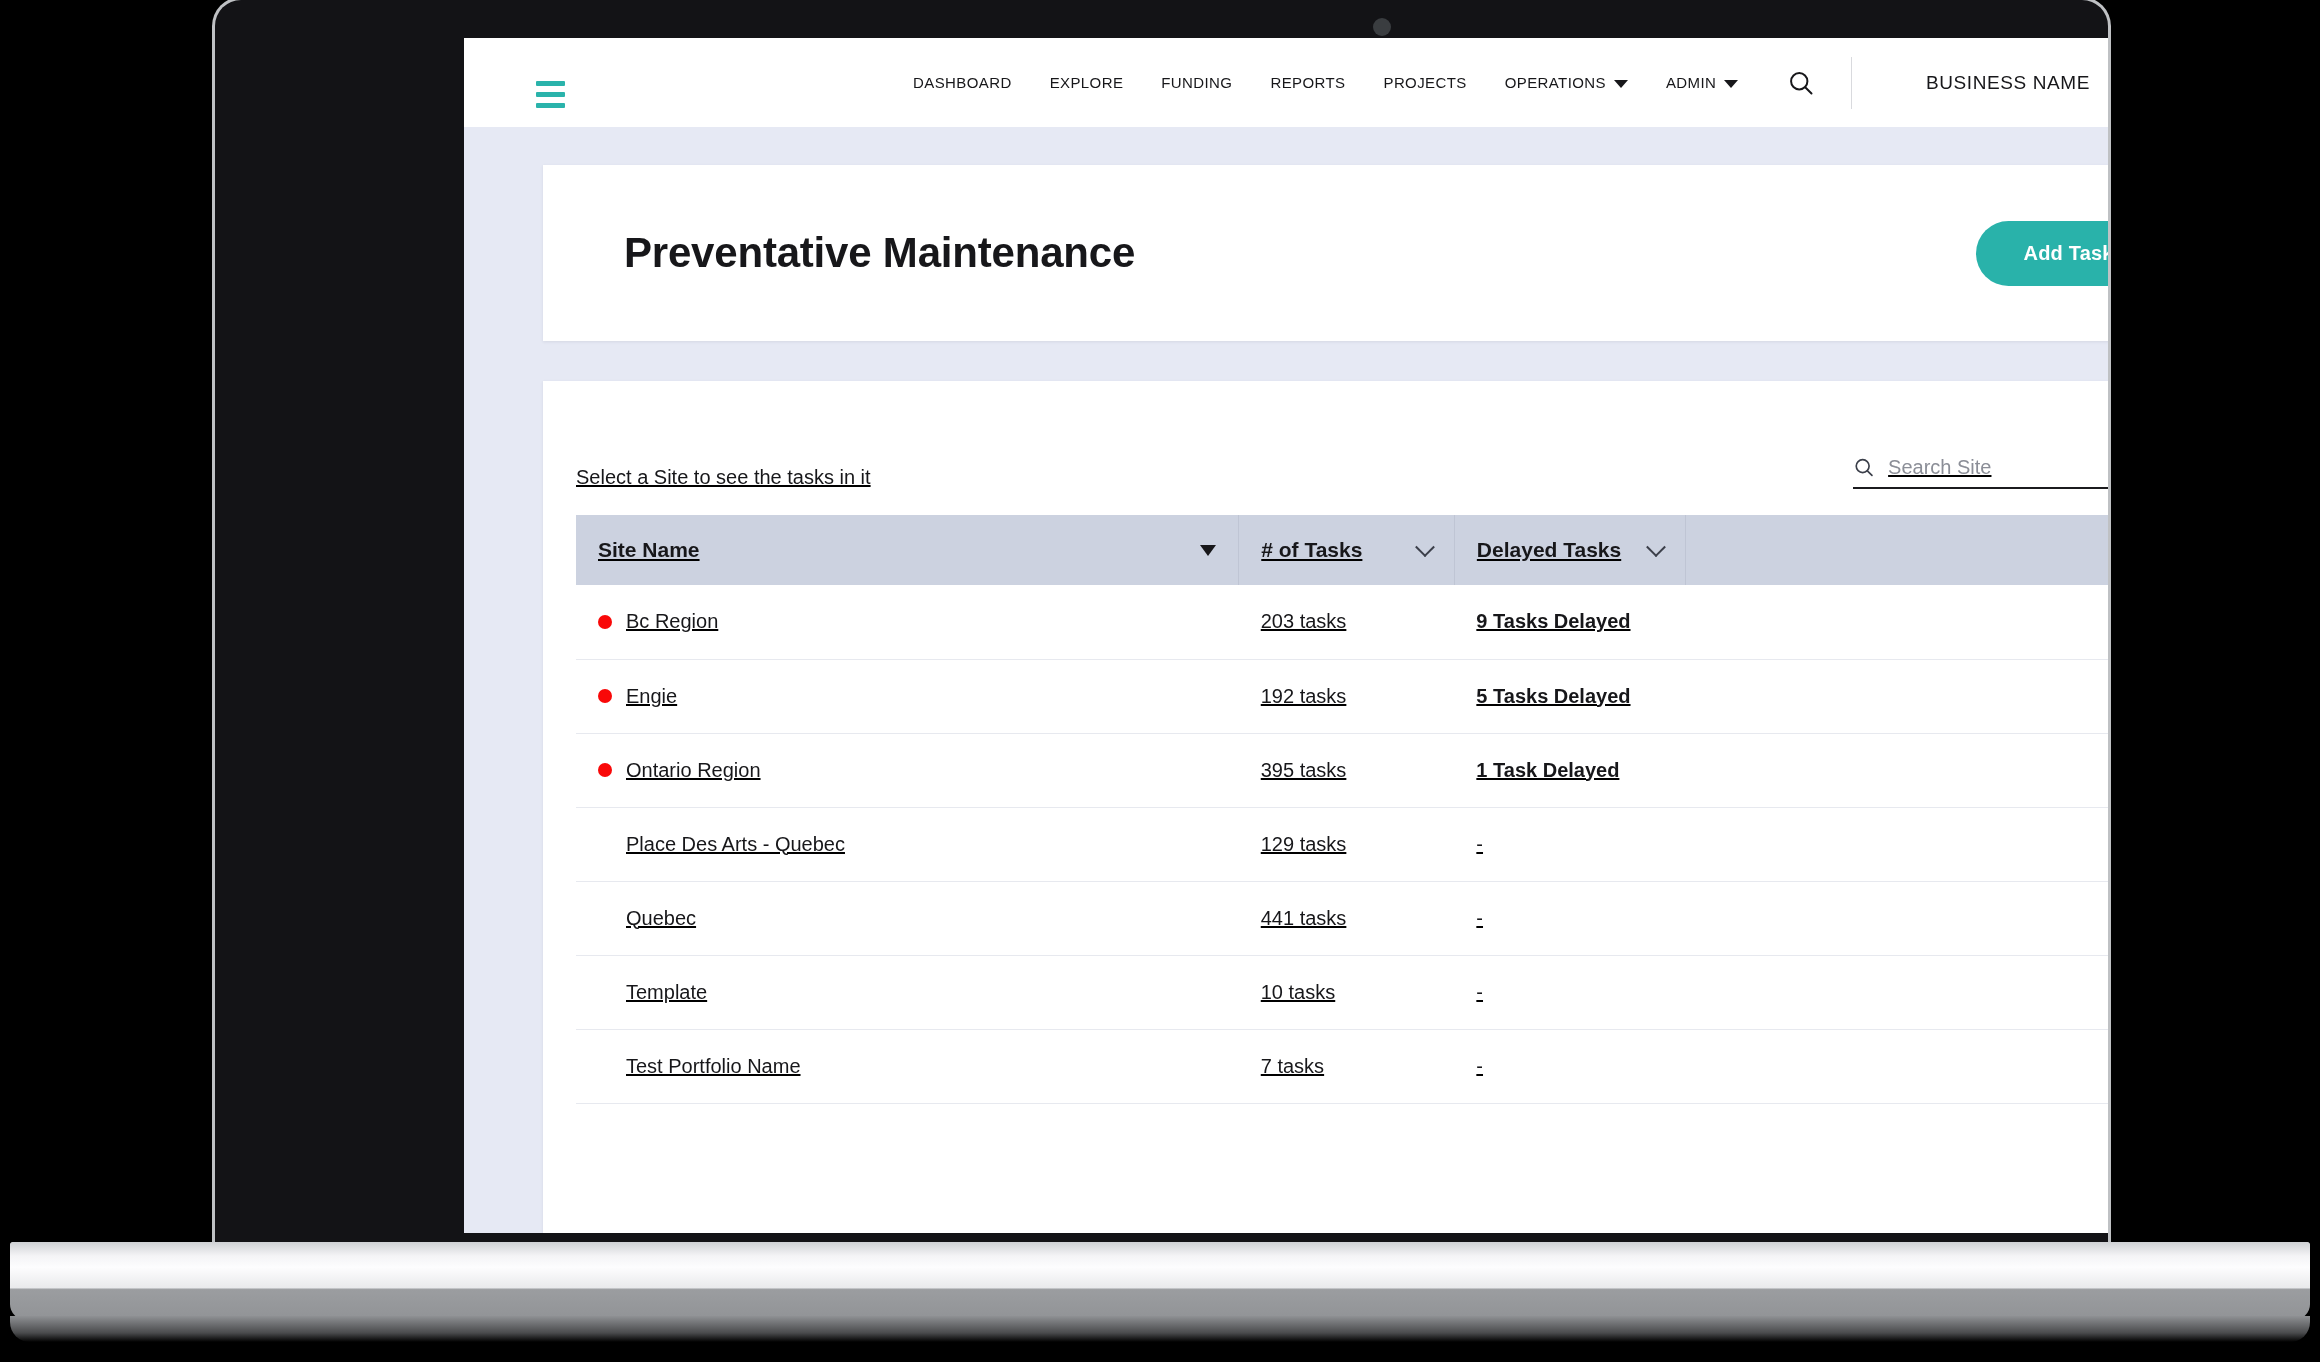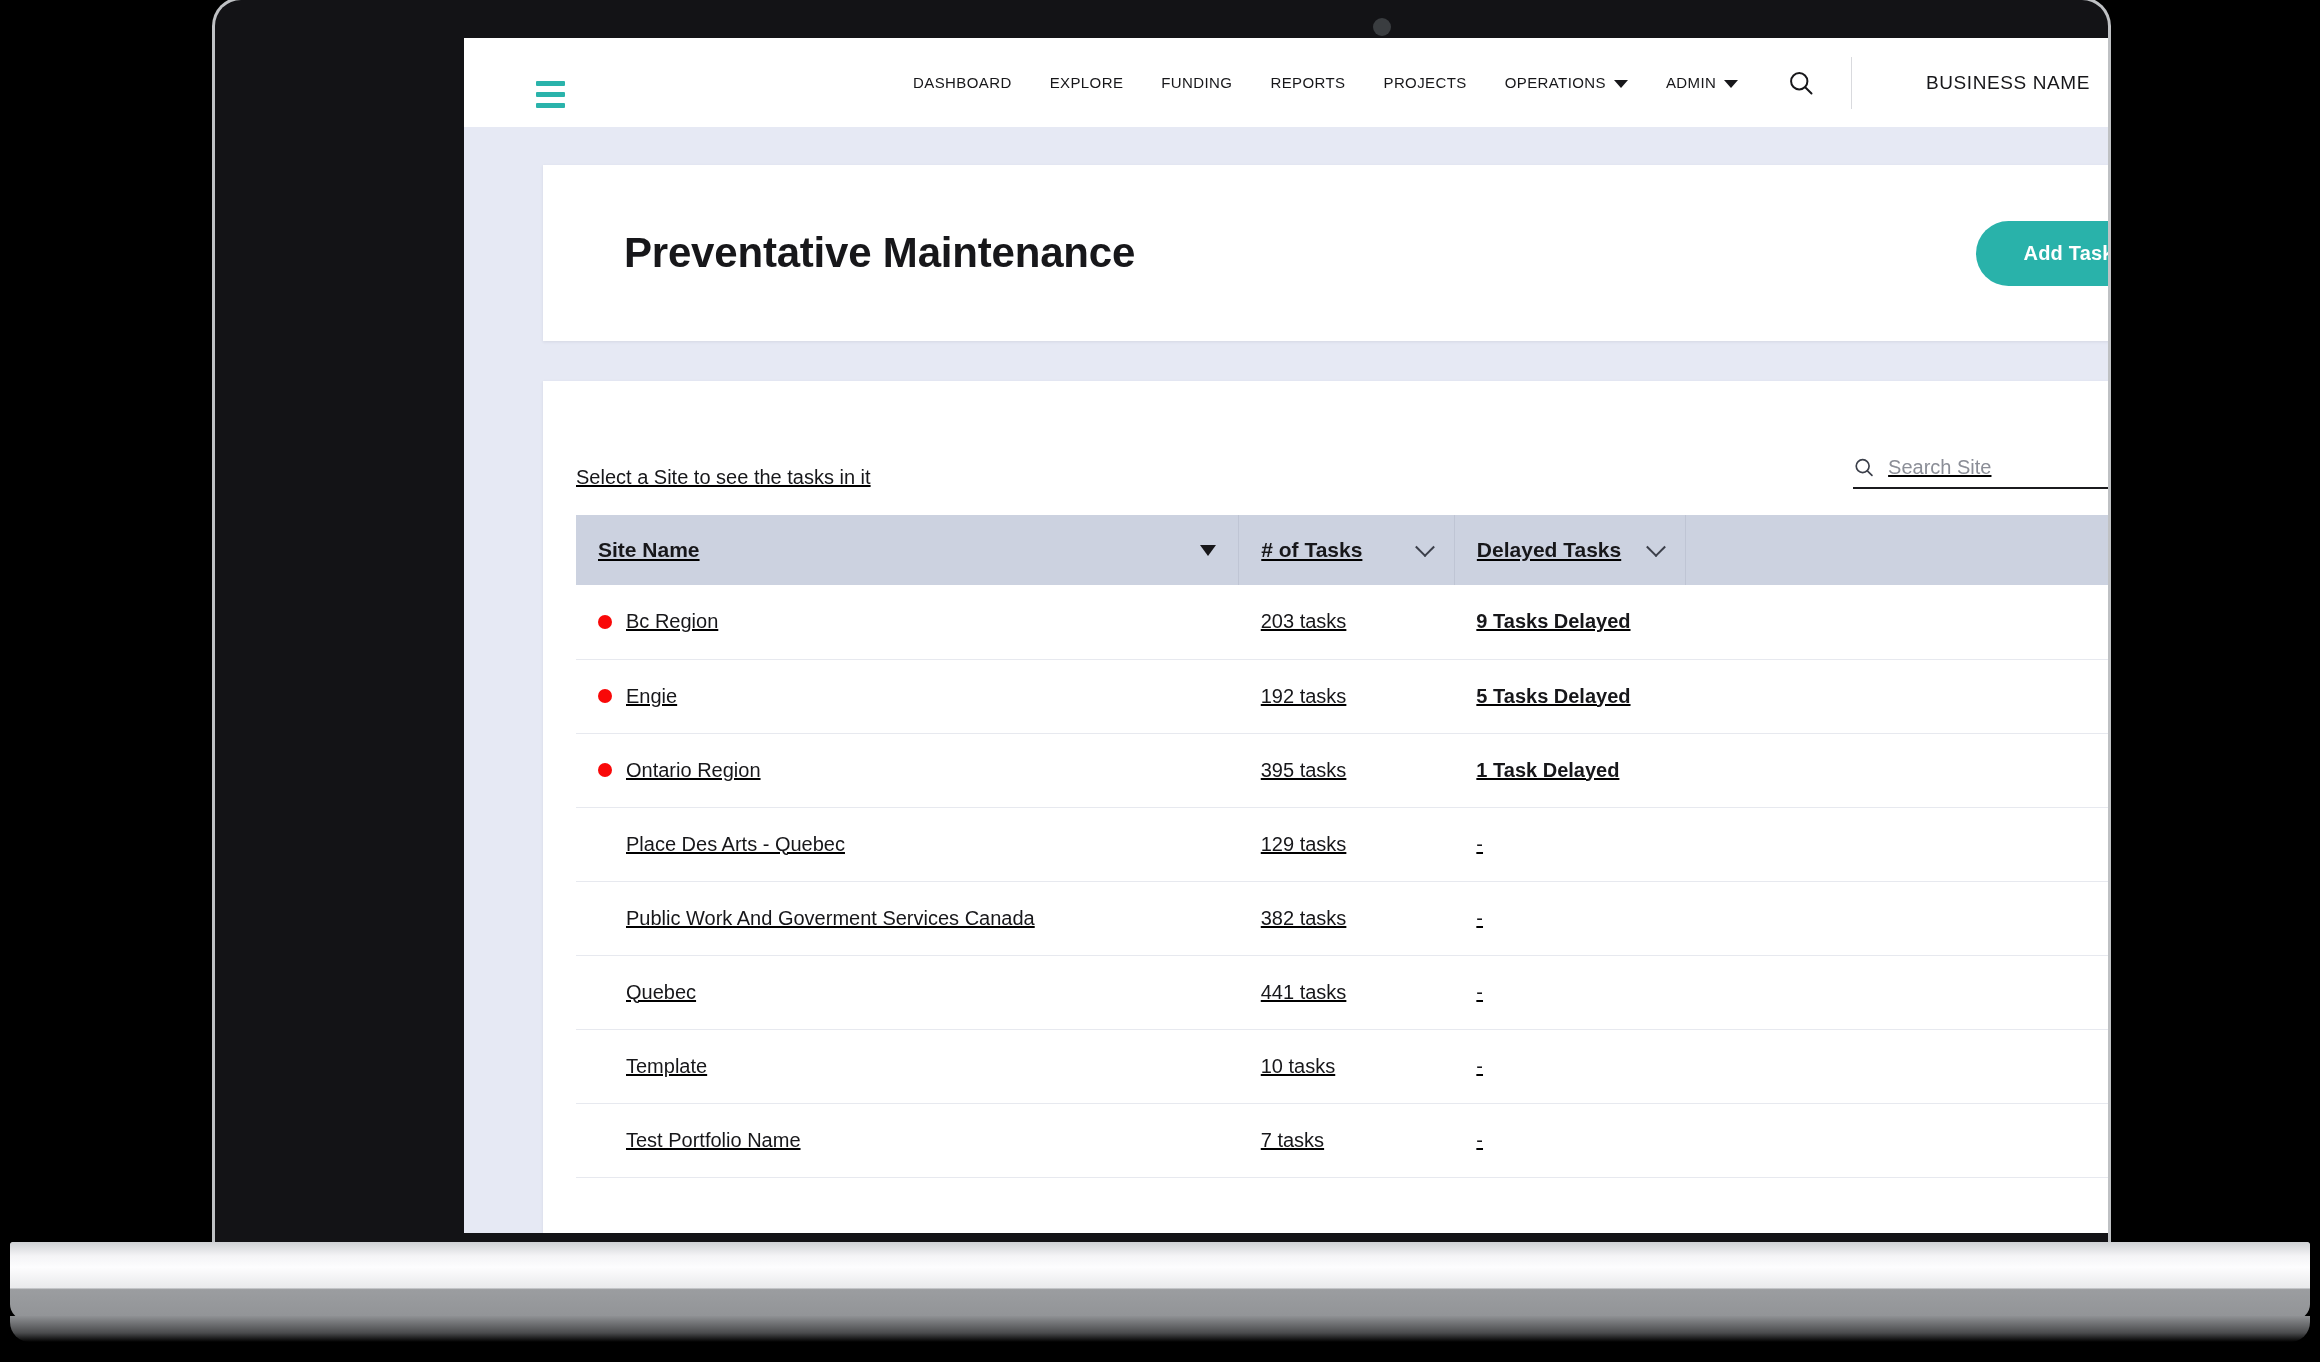--- a/index.html
+++ b/index.html
@@ -485,33 +485,20 @@
                     <td><span>129 tasks</span></td>
                     <td><span class="">-</span></td>
                     <td>
                       <div class="cell-go"></div>
                     </td>
                   </tr>
                   <tr class="row-click">
                     <td>
                       <div class="cell-site">
                         <span class="status-dot none"></span>
-                        <span>Public Work And Goverment Services Canada</span>
-                      </div>
-                    </td>
-                    <td><span>382 tasks</span></td>
-                    <td><span class="">-</span></td>
-                    <td>
-                      <div class="cell-go"></div>
-                    </td>
-                  </tr>
-                  <tr class="row-click">
-                    <td>
-                      <div class="cell-site">
-                        <span class="status-dot none"></span>
                         <span>Quebec</span>
                       </div>
                     </td>
                     <td><span>441 tasks</span></td>
                     <td><span class="">-</span></td>
                     <td>
                       <div class="cell-go"></div>
                     </td>
                   </tr>
                   <tr class="row-click">

